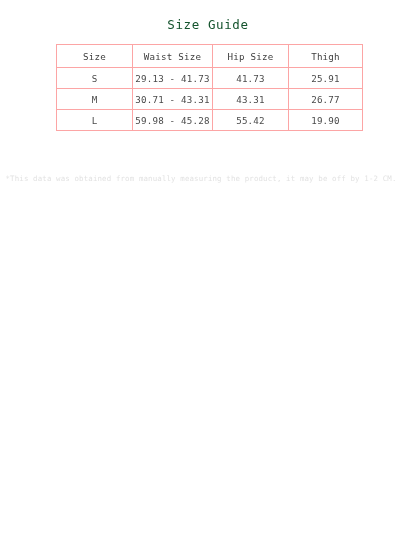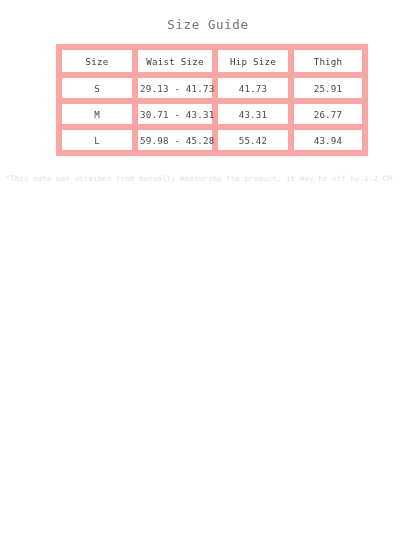--- a/index.html
+++ b/index.html
@@ -21,40 +21,40 @@
   }
   .title {
     position: absolute;
     top: 17px;
     left: 0;
     width: 416px;
     text-align: center;
     font-family: "DejaVu Sans Mono", monospace;
     font-size: 12.5px;
     letter-spacing: 0.6px;
-    color: #737373;
+    color: #14532d;
   }
   .table-wrap {
     position: absolute;
     top: 44px;
     left: 56px;
     width: 306px;
   }
   table.size-table {
     border-collapse: collapse;
     width: 306px;
     table-layout: fixed;
   }
   table.size-table col.c0 { width: 76px; }
   table.size-table col.c1 { width: 80px; }
   table.size-table col.c2 { width: 76px; }
   table.size-table col.c3 { width: 74px; }
   table.size-table th,
   table.size-table td {
-    border: 6px solid #fca5a5;
+    border: 1px solid #fca5a5;
     height: 20px;
     padding: 0 2px;
     text-align: center;
     vertical-align: middle;
     font-family: "DejaVu Sans Mono", monospace;
     font-size: 9.2px;
     letter-spacing: 0.2px;
     color: #434343;
     font-weight: normal;
     white-space: nowrap;
@@ -112,21 +112,21 @@
         <tr>
           <td>M</td>
           <td>30.71 - 43.31</td>
           <td>43.31</td>
           <td>26.77</td>
         </tr>
         <tr>
           <td>L</td>
           <td>59.98 - 45.28</td>
           <td>55.42</td>
-          <td>43.94</td>
+          <td>19.90</td>
         </tr>
       </tbody>
     </table>
   </div>
 
   <div class="footnote">*This data was obtained from manually measuring the product, it may be off by 1-2 CM.</div>
 
 </div>
 
 </body></html>

